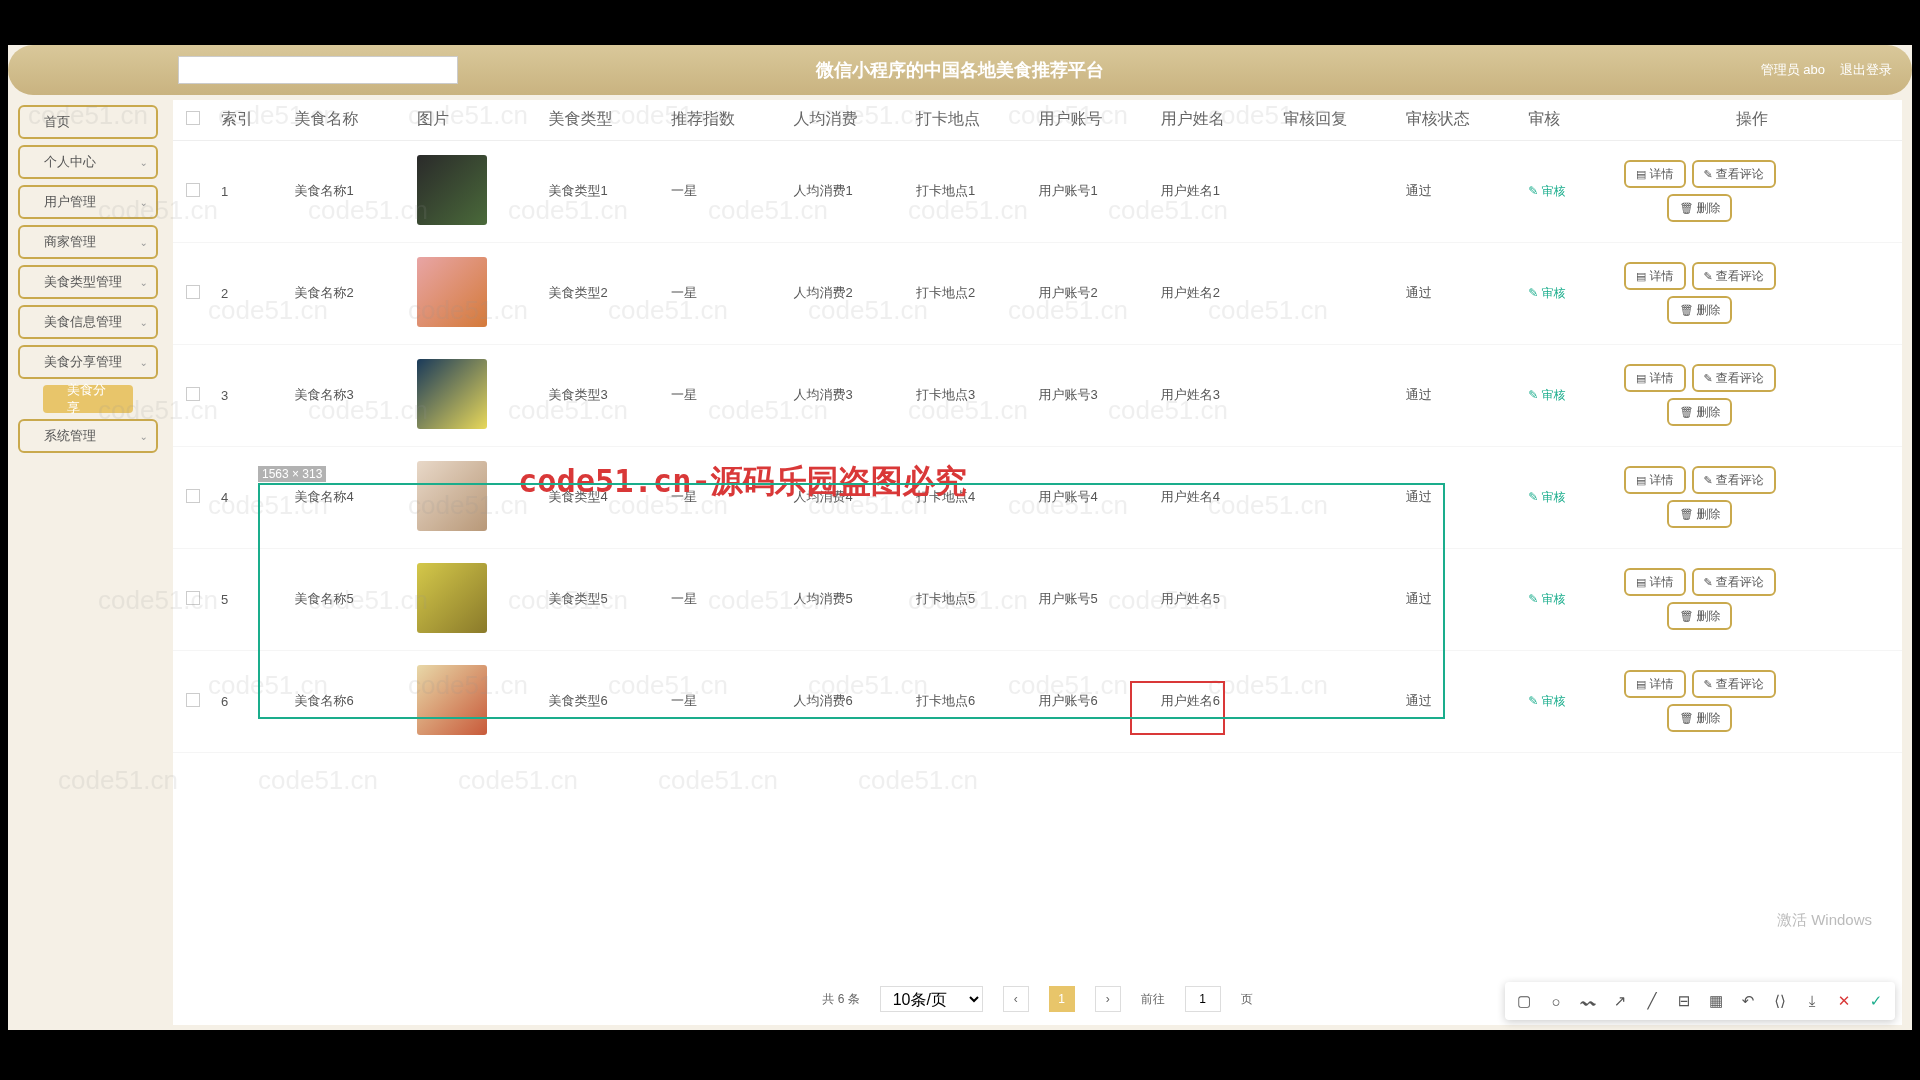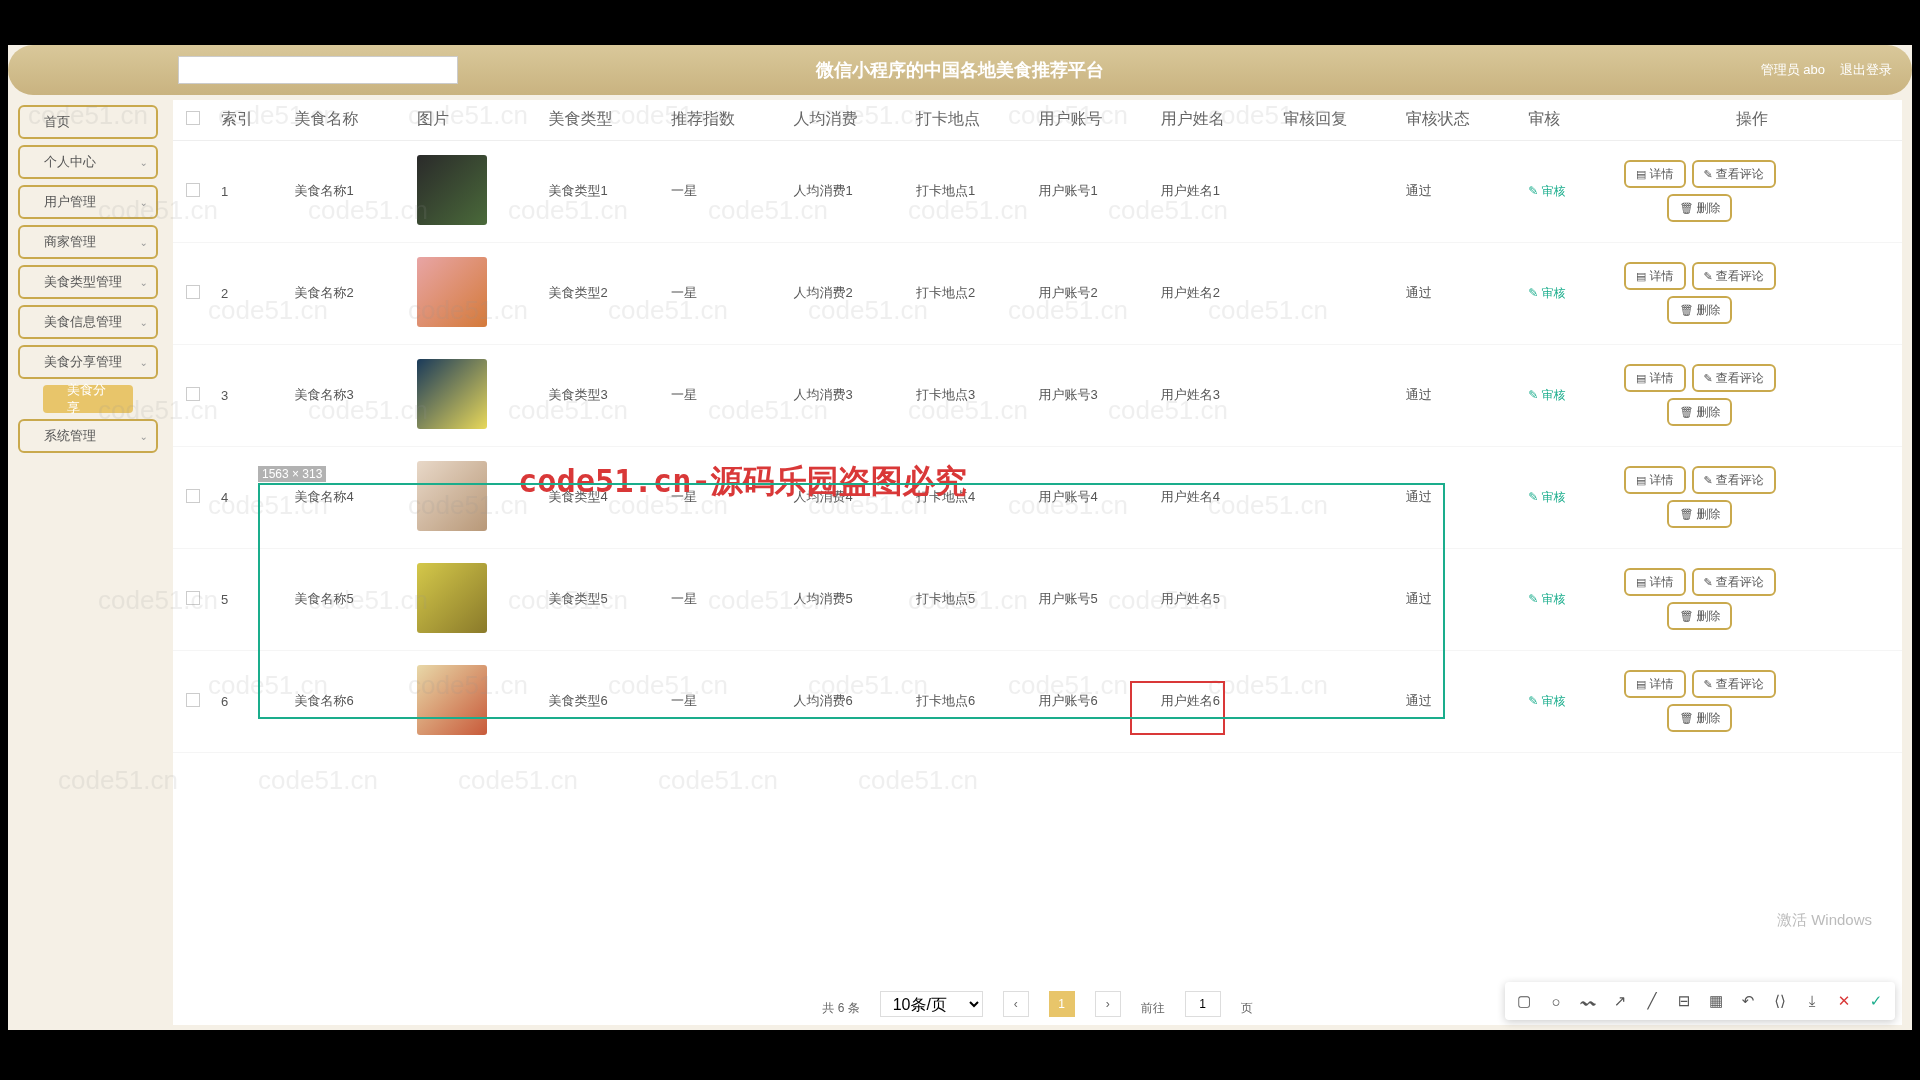--- a/index.html
+++ b/index.html
@@ -25,21 +25,21 @@
 .food-img.f3 { background: linear-gradient(135deg, #1a3a5a, #e8d85a); }
 .food-img.f4 { background: linear-gradient(135deg, #e8d8c8, #b89878); }
 .food-img.f5 { background: linear-gradient(135deg, #d4c84a, #8a7a2a); }
 .food-img.f6 { background: linear-gradient(135deg, #e8d8a8, #c85a3a); }
 .checkbox { width: 14px; height: 14px; border: 1px solid #ccc; display: inline-block; cursor: pointer; }
 .status-pass { color: #555; margin-left: 37px; }
 .audit-link { color: #1aad8c; font-size: 12px; cursor: pointer; }
 .action-btns { display: flex; flex-wrap: wrap; gap: 6px; justify-content: center; max-width: 180px; }
 .btn-sm { height: 28px; padding: 0 10px; border: 2px solid #c9a94d; border-radius: 6px; background: #fff; font-size: 12px; color: #555; cursor: pointer; display: inline-flex; align-items: center; gap: 3px; }
 .btn-sm .ico { font-size: 11px; }
-.pagination { position: absolute; bottom: 8px; left: 0; right: 0; height: 36px; display: flex; align-items: flex-end; justify-content: center; gap: 20px; font-size: 12px; color: #666; }
+.pagination { position: absolute; bottom: 8px; left: 0; right: 0; height: 36px; display: flex; align-items: center; justify-content: center; gap: 20px; font-size: 12px; color: #666; }
 .page-select { height: 26px; border: 1px solid #ddd; padding: 0 18px 0 8px; font-size: 16px; background: #fff; }
 .page-nav { width: 26px; height: 26px; border: 1px solid #ddd; display: inline-flex; align-items: center; justify-content: center; cursor: pointer; font-size: 12px; }
 .page-nav.active { background: #e8c56a; color: #fff; border-color: #e8c56a; }
 .page-input { width: 36px; height: 26px; border: 1px solid #ddd; text-align: center; font-size: 12px; }
 .watermark { position: absolute; color: rgba(150,150,150,0.15); font-size: 26px; pointer-events: none; z-index: 5; }
 .center-wm { position: absolute; left: 510px; top: 415px; color: #d93838; font-size: 32px; font-weight: bold; z-index: 6; pointer-events: none; font-family: monospace; }
 .selection-box { position: absolute; border: 2px solid #1aad8c; left: 258px; top: 483px; width: 1187px; height: 236px; z-index: 10; pointer-events: none; }
 .selection-label { position: absolute; left: 258px; top: 466px; color: #fff; font-size: 12px; z-index: 11; background: rgba(0,0,0,0.3); padding: 1px 4px; }
 .red-box { position: absolute; border: 2px solid #d93838; z-index: 8; pointer-events: none; }
 .toolbar { position: absolute; bottom: 60px; right: 25px; height: 38px; background: #fff; border-radius: 4px; box-shadow: 0 2px 8px rgba(0,0,0,0.2); display: flex; align-items: center; padding: 0 10px; gap: 14px; z-index: 20; }

